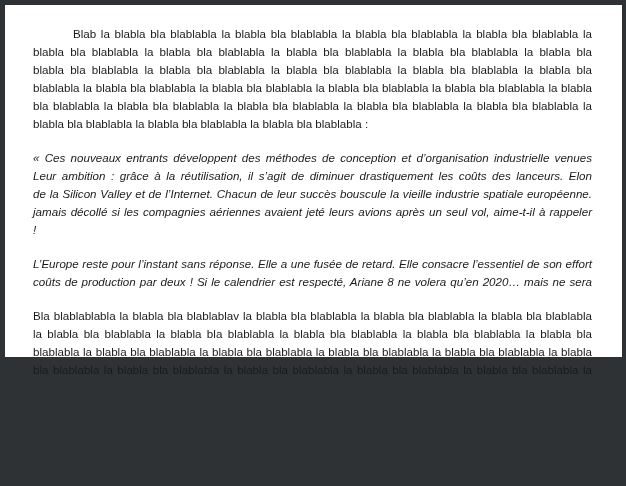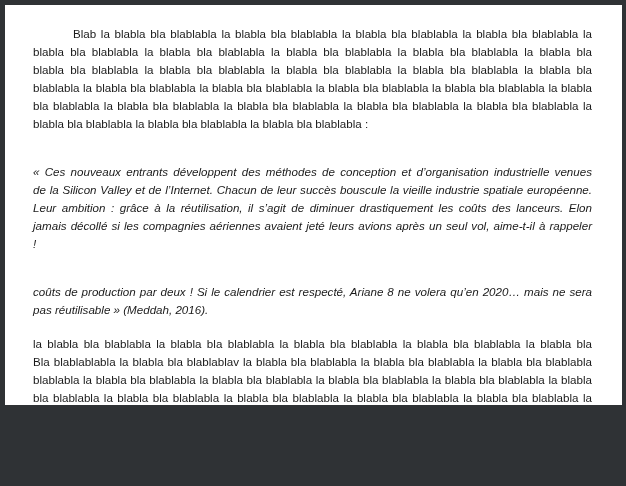--- a/index.html
+++ b/index.html
@@ -6,42 +6,42 @@
   body {
     width: 626px; height: 486px;
     background: #2f3235;
     position: relative;
     overflow: hidden;
     font-family: "Liberation Sans", "DejaVu Sans", sans-serif;
   }
   .page {
     position: absolute;
     left: 5px; top: 5px;
-    width: 617px; height: 400px;
+    width: 617px; height: 352px;
     background: #ffffff;
   }
   .content {
     position: absolute;
     left: 28px; top: 20px;
     width: 559px;
     color: #1a1a1a;
     font-size: 11.6px;
   }
   .para { margin: 0; }
   .line {
     display: block;
     height: 18px;
     line-height: 18px;
     white-space: nowrap;
     text-align: justify;
     text-align-last: justify;
   }
   .line.last { text-align-last: left; }
   .line.indent { padding-left: 40px; }
-  .italic { font-style: italic; margin-top: 14px; }
+  .italic { font-style: italic; }
   .gap { height: 16px; }
 </style>
 </head>
 <body>
 
 <div class="page">
   <div class="content">
 
     <p class="para">
       <span class="line indent">Blab la blabla bla blablabla la blabla bla blablabla la blabla bla blablabla la blabla bla blablabla la</span>
@@ -49,36 +49,36 @@
       <span class="line">blabla bla blablabla la blabla bla blablabla la blabla bla blablabla la blabla bla blablabla la blabla bla</span>
       <span class="line">blablabla la blabla bla blablabla la blabla bla blablabla la blabla bla blablabla la blabla bla blablabla la blabla</span>
       <span class="line">bla blablabla la blabla bla blablabla la blabla bla blablabla la blabla bla blablabla la blabla bla blablabla la</span>
       <span class="line last">blabla bla blablabla la blabla bla blablabla la blabla bla blablabla :</span>
     </p>
 
     <div class="gap"></div>
 
     <p class="para italic">
       <span class="line">« Ces nouveaux entrants développent des méthodes de conception et d’organisation industrielle venues</span>
+      <span class="line">Leur ambition : grâce à la réutilisation, il s’agit de diminuer drastiquement les coûts des lanceurs. Elon</span>
       <span class="line">de la Silicon Valley et de l’Internet. Chacun de leur succès bouscule la vieille industrie spatiale européenne.</span>
-      <span class="line">Leur ambition : grâce à la réutilisation, il s’agit de diminuer drastiquement les coûts des lanceurs. Elon</span>
       <span class="line">jamais décollé si les compagnies aériennes avaient jeté leurs avions après un seul vol, aime-t-il à rappeler</span>
       <span class="line last">!</span>
     </p>
 
     <div class="gap"></div>
 
     <p class="para italic">
+      <span class="line">L’Europe reste pour l’instant sans réponse. Elle a une fusée de retard. Elle consacre l’essentiel de son effort</span>
       <span class="line">coûts de production par deux ! Si le calendrier est respecté, Ariane 8 ne volera qu’en 2020… mais ne sera</span>
-      <span class="line last">pas réutilisable » (Meddah, 2016).</span>
     </p>
 
     <div class="gap"></div>
 
     <p class="para">
+      <span class="line">Bla blablablabla la blabla bla blablablav la blabla bla blablabla la blabla bla blablabla la blabla bla blablabla</span>
       <span class="line">la blabla bla blablabla la blabla bla blablabla la blabla bla blablabla la blabla bla blablabla la blabla bla</span>
-      <span class="line">Bla blablablabla la blabla bla blablablav la blabla bla blablabla la blabla bla blablabla la blabla bla blablabla</span>
       <span class="line">blablabla la blabla bla blablabla la blabla bla blablabla la blabla bla blablabla la blabla bla blablabla la blabla</span>
       <span class="line">bla blablabla la blabla bla blablabla la blabla bla blablabla la blabla bla blablabla la blabla bla blablabla la</span>
     </p>
 
   </div>
 </div>
 
 </body></html>

